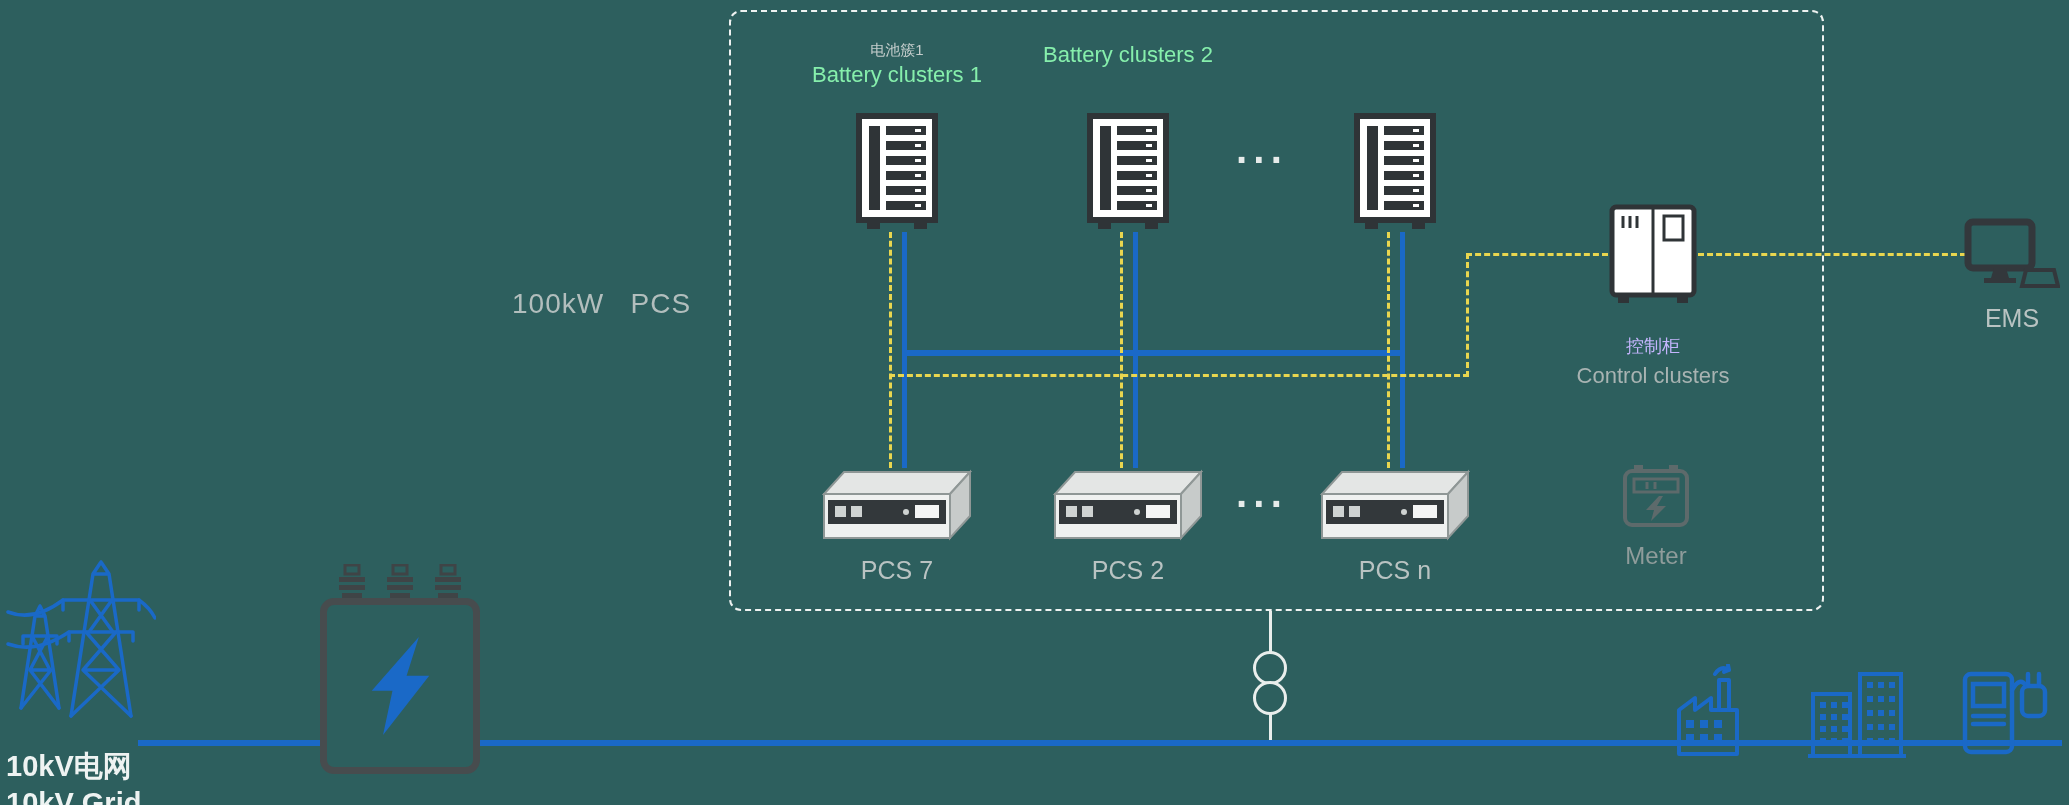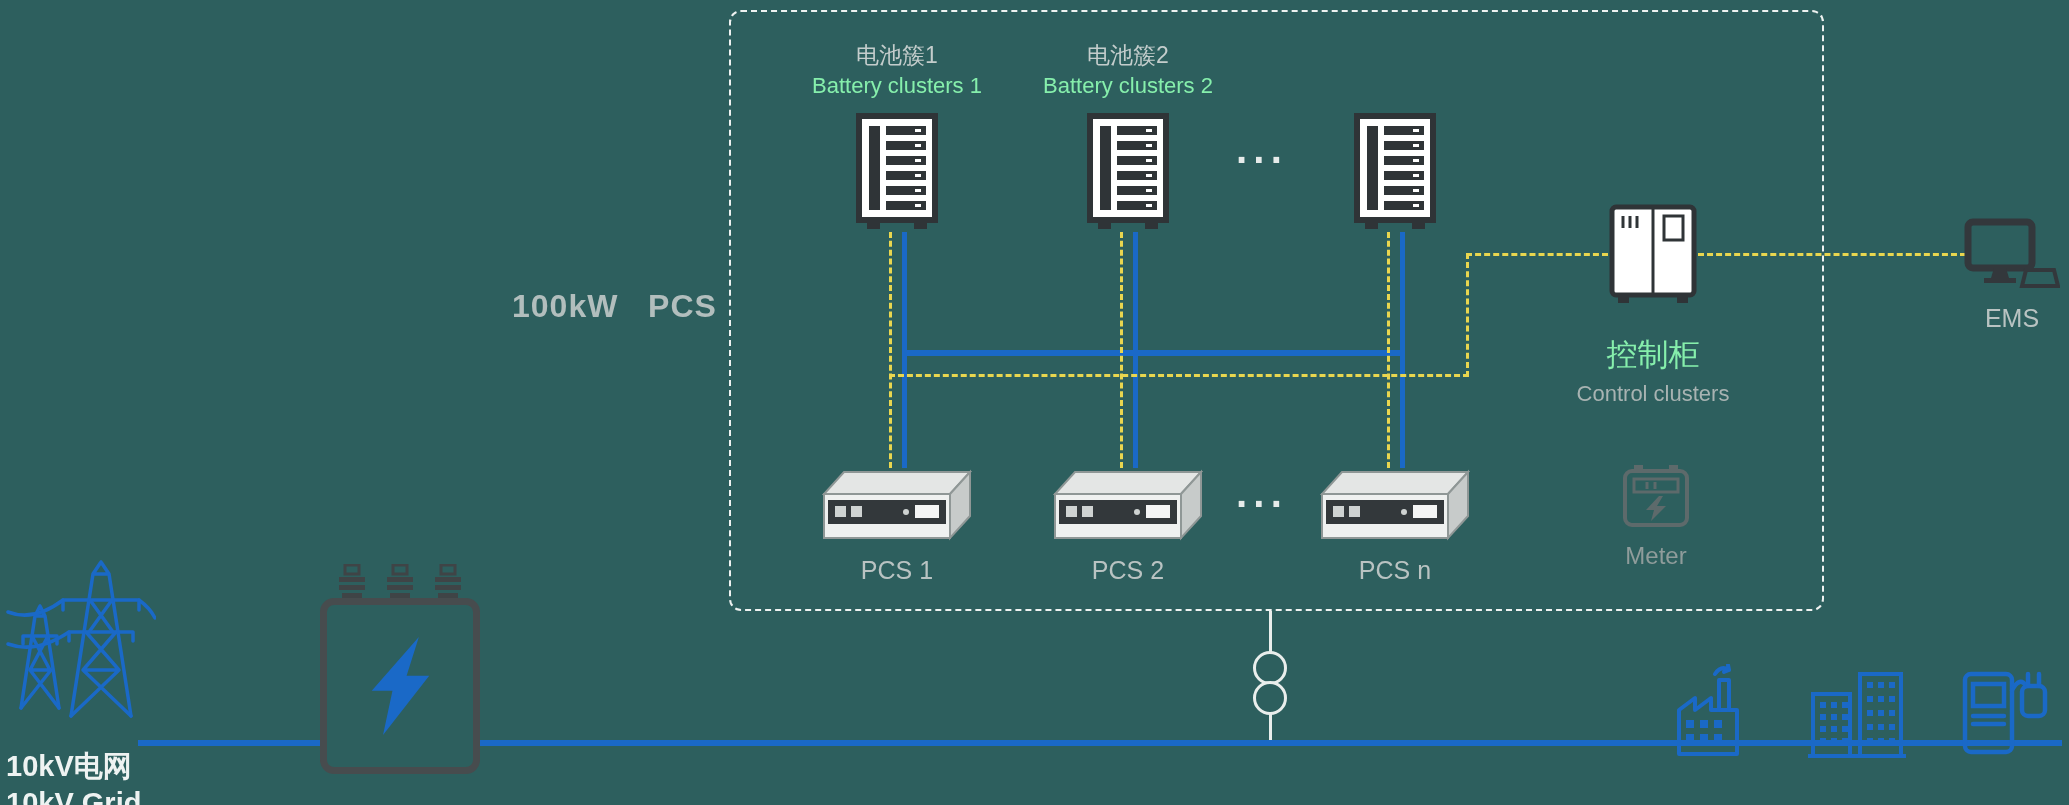--- a/index.html
+++ b/index.html
@@ -2,32 +2,32 @@
 <html><head>
 <meta charset="utf-8">
 <style>
   *{margin:0;padding:0;box-sizing:border-box}
   html,body{background:#2d5f5e}
   body{font-family:"Liberation Sans","DejaVu Sans",sans-serif}
   .canvas{position:relative;width:2069px;height:805px;background:#2d5f5e;overflow:hidden}
   .abs{position:absolute}
   .txt-c{text-align:center}
   .sys-box{border:2px dashed #eef2f1;border-radius:12px}
-  .sys-label{font-size:32px;font-weight:bold;color:#b2bebd;white-space:pre;letter-spacing:1px}
+  .sys-label{font-size:28px;font-weight:normal;color:#b2bebd;white-space:pre;letter-spacing:1px}
   .cl-label{line-height:1.35}
-  .cl-label .cn{font-size:23px;color:#c4cdcc}
+  .cl-label .cn{font-size:15px;color:#c4cdcc}
   .cl-label .en{font-size:22px;color:#86efac}
   .pcs-label{font-size:25px;color:#b9c3c2}
   .ellipsis{font-size:40px;font-weight:bold;color:#e6ebea;letter-spacing:4px;text-align:center}
   .blue-line{background:#1a69c7}
   .yellow-dash-h{height:0;border-top:3px dashed #e9d64f}
   .yellow-dash-v{width:0;border-left:3px dashed #e9d64f}
   .white-line-v{width:0;border-left:3px solid #e9eeec}
   .node-circle{width:34px;height:34px;border:3px solid #e9eeec;border-radius:50%;background:#2d5f5e}
-  .cab-label .cn{font-size:31px;color:#86efac}
+  .cab-label .cn{font-size:18px;color:#c4b5fd}
   .cab-label .en{font-size:22px;color:#a8b3b2;margin-top:5px}
   .meter-label{font-size:24px;font-weight:400;color:#8f9c9b}
   .ems-label{font-size:25px;color:#b9c3c2}
   .grid-label{font-size:29px;font-weight:bold;color:#eef3f2;line-height:37px}
   .xfmr-label{font-size:31px;font-weight:bold;color:#c6cfce}
   .xfmr-body{width:160px;height:176px;border:7px solid #474c4e;border-radius:14px;background:#2d5f5e;display:flex;align-items:center;justify-content:center}
 </style>
 </head>
 <body>
 
@@ -188,21 +188,20 @@
 <div class="canvas">
 
   <div class="abs sys-box" style="left:729px;top:10px;width:1095px;height:601px"></div>
   <div class="abs sys-label" style="left:512px;top:288px">100kW   PCS</div>
 
   <div class="abs cl-label txt-c" style="left:747px;top:40px;width:300px">
     <div class="cn">电池簇1</div>
     <div class="en">Battery clusters 1</div>
   </div>
   <div class="abs cl-label txt-c" style="left:978px;top:40px;width:300px">
-    <div class="cn">电池簇2</div>
     <div class="en">Battery clusters 2</div>
   </div>
 
   <svg class="abs" style="left:855px;top:112px" width="84" height="120">
       <use href="#sym-rack"></use>
     </svg>
   <svg class="abs" style="left:1086px;top:112px" width="84" height="120">
       <use href="#sym-rack"></use>
     </svg>
   <svg class="abs" style="left:1353px;top:112px" width="84" height="120">
@@ -227,21 +226,21 @@
   <svg class="abs" style="left:822px;top:468px" width="150" height="78">
       <use href="#sym-pcs"></use>
     </svg>
   <svg class="abs" style="left:1053px;top:468px" width="150" height="78">
       <use href="#sym-pcs"></use>
     </svg>
   <svg class="abs" style="left:1320px;top:468px" width="150" height="78">
       <use href="#sym-pcs"></use>
     </svg>
 
-  <div class="abs pcs-label txt-c" style="left:822px;top:556px;width:150px">PCS 1</div>
+  <div class="abs pcs-label txt-c" style="left:822px;top:556px;width:150px">PCS 7</div>
   <div class="abs pcs-label txt-c" style="left:1053px;top:556px;width:150px">PCS 2</div>
   <div class="abs pcs-label txt-c" style="left:1320px;top:556px;width:150px">PCS n</div>
 
   <div class="abs ellipsis" style="left:1212px;top:482px;width:100px">···</div>
 
   <svg class="abs" style="left:1608px;top:204px" width="90" height="100">
       <use href="#sym-cabinet"></use>
     </svg>
   <div class="abs cab-label txt-c" style="left:1548px;top:334px;width:210px">
     <div class="cn">控制柜</div>

